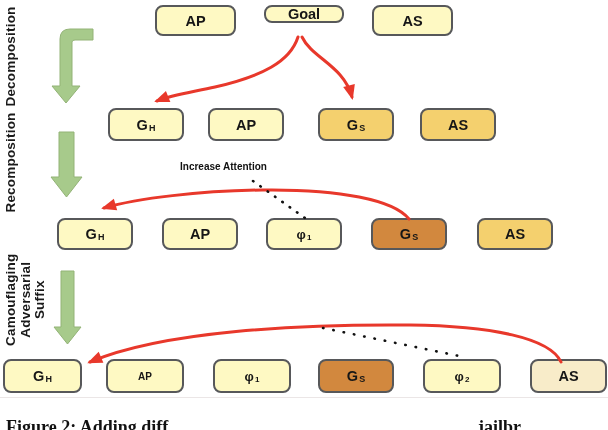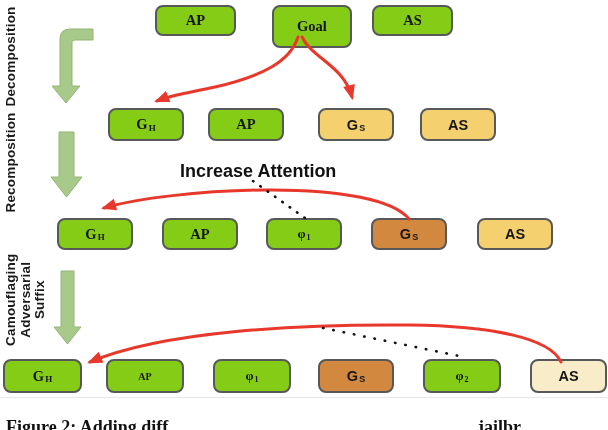--- a/index.html
+++ b/index.html
@@ -4,28 +4,28 @@
 <style>
   html,body{margin:0;padding:0;background:#fff;}
   #stage{position:relative;width:608px;height:430px;background:#ffffff;overflow:hidden;
          font-family:"Liberation Sans","DejaVu Sans",sans-serif;}
   .rot{position:absolute;transform:rotate(-90deg);font-weight:bold;font-size:13.5px;
        color:#1a1a1a;text-align:center;white-space:nowrap;letter-spacing:.2px;}
   .rot-multi{line-height:14.5px;}
   .box{position:absolute;box-sizing:border-box;border:2.5px solid #57585a;border-radius:8px;
        display:flex;align-items:center;justify-content:center;
        font-weight:bold;color:#161616;font-size:14.5px;}
-  .gray{background:#84cc16;font-family:Liberation Serif, serif;}
+  .gray{background:#fef9c3;}
   .yellow{background:#f4d06e;}
   .orange{background:#d2883e;}
   .cream{background:#f8ecc9;}
   .md{font-size:13px;}
   .sm{font-size:10px;}
   .bs{font-size:.62em;transform:translateY(.38em);margin-left:1px;}
-  .ann{position:absolute;font-weight:bold;font-size:18px;color:#111;white-space:nowrap;}
+  .ann{position:absolute;font-weight:bold;font-size:10px;color:#111;white-space:nowrap;}
   #arrows{position:absolute;left:0;top:0;width:608px;height:430px;pointer-events:none;z-index:6;}
   .sep{position:absolute;left:0;top:397px;width:608px;height:1px;background:#ebe6e6;}
   .cap{position:absolute;top:417px;font-family:"Liberation Serif","DejaVu Serif",serif;
        font-weight:bold;font-size:18px;color:#111;white-space:nowrap;}
 </style>
 </head>
 <body>
 
 <div id="stage">
 
@@ -33,21 +33,21 @@
   <div class="rot" style="left:-45px;top:155px;width:110px;">Recomposition</div>
   <div class="rot rot-multi" style="left:-39px;top:278px;width:130px;">
     <div>Camouflaging</div>
     <div>Adversarial</div>
     <div>Suffix</div>
   </div>
 
   <div class="box gray" style="left:155px;top:5px;width:81px;height:31px;">
     <span>AP</span>
   </div>
-  <div class="box gray" style="left:272px;top:5px;width:80px;height:43px;">
+  <div class="box gray" style="left:264px;top:5px;width:80px;height:18px;">
     <span>Goal</span>
   </div>
   <div class="box gray" style="left:372px;top:5px;width:81px;height:31px;">
     <span>AS</span>
   </div>
 
   <div class="box gray" style="left:108px;top:108px;width:76px;height:33px;">
     <span>G</span>
       <span class="bs">H</span>
   </div>

